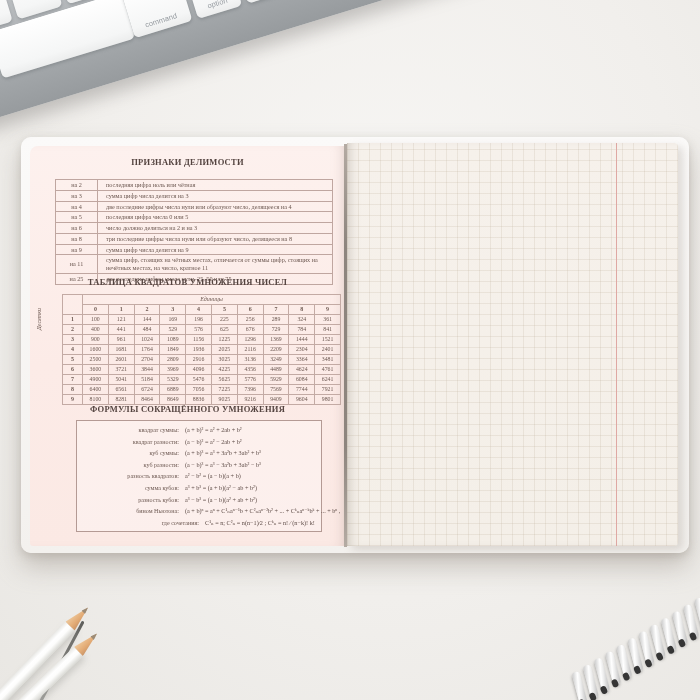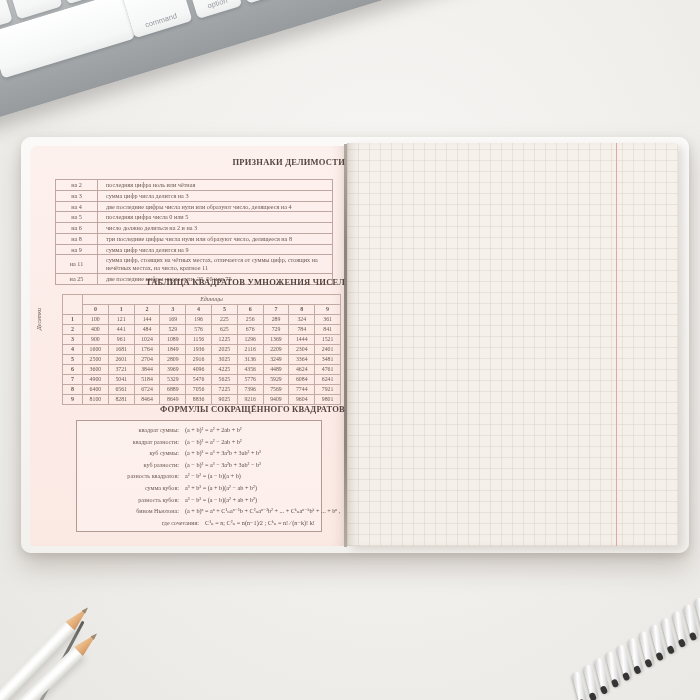--- a/index.html
+++ b/index.html
@@ -38,21 +38,21 @@
       linear-gradient(90deg, transparent 269px, #dfa8a3 269px, #dfa8a3 270.5px, transparent 270.5px),
       repeating-linear-gradient(90deg, rgba(185,170,148,.20) 0 1px, transparent 1px 11px),
       repeating-linear-gradient(0deg, rgba(185,170,148,.20) 0 1px, transparent 1px 11px),
       linear-gradient(180deg,#f6f1eb,#f4efe8);
     box-shadow:inset 9px 0 12px -8px rgba(140,130,120,.45), 5px 4px 9px rgba(160,150,138,.3);
     border-radius:0 4px 4px 0;}
   
   .pg-title{position:absolute;left:0;width:315px;text-align:center;font-weight:bold;
     font-size:8.5px;letter-spacing:.25px;color:#544440;}
   .t1{top:157px;} .t2{top:277px;} .t3{top:404px;}
-  .pg-title.abs{left:30px;text-align:right;}
+  .pg-title.abs{left:30px;}
   table{border-collapse:collapse;}
   .div-table{position:absolute;left:55px;top:179px;width:278px;table-layout:fixed;
     border:1px solid #b49a94;}
   .div-table td{border:1px solid #bfa6a0;font-size:6.2px;line-height:1.25;color:#6d5952;
     padding:1px 2px;}
   .div-table td.div-col{width:40px;text-align:center;}
   .div-table td.rule-col{padding-left:8px;text-align:left;}
   .sq-table{position:absolute;left:62px;top:294px;width:279px;table-layout:fixed;
     border:1px solid #b49a94;}
   .sq-table th,.sq-table td{border:1px solid #c3aaa4;font-size:5.8px;line-height:1.1;
@@ -299,21 +299,21 @@
         <td>8836</td>
         <td>9025</td>
         <td>9216</td>
         <td>9409</td>
         <td>9604</td>
         <td>9801</td>
       </tr>
     </tbody>
 </table>
 
-<div class="pg-title abs t3">ФОРМУЛЫ СОКРАЩЁННОГО КВАДРАТОВ</div>
+<div class="pg-title abs t3">ФОРМУЛЫ СОКРАЩЁННОГО УМНОЖЕНИЯ</div>
 <div class="formula-box">
     <div class="frow">
       <span class="flabel">квадрат суммы:</span>
       <span class="fval">(a + b)² = a² + 2ab + b²</span>
     </div>
     <div class="frow">
       <span class="flabel">квадрат разности:</span>
       <span class="fval">(a − b)² = a² − 2ab + b²</span>
     </div>
     <div class="frow">

